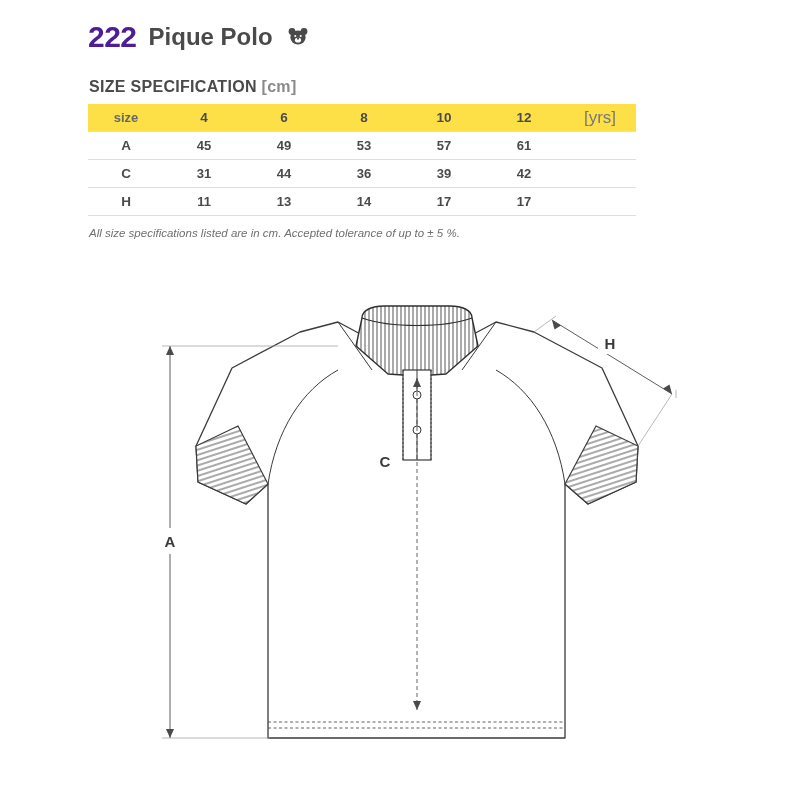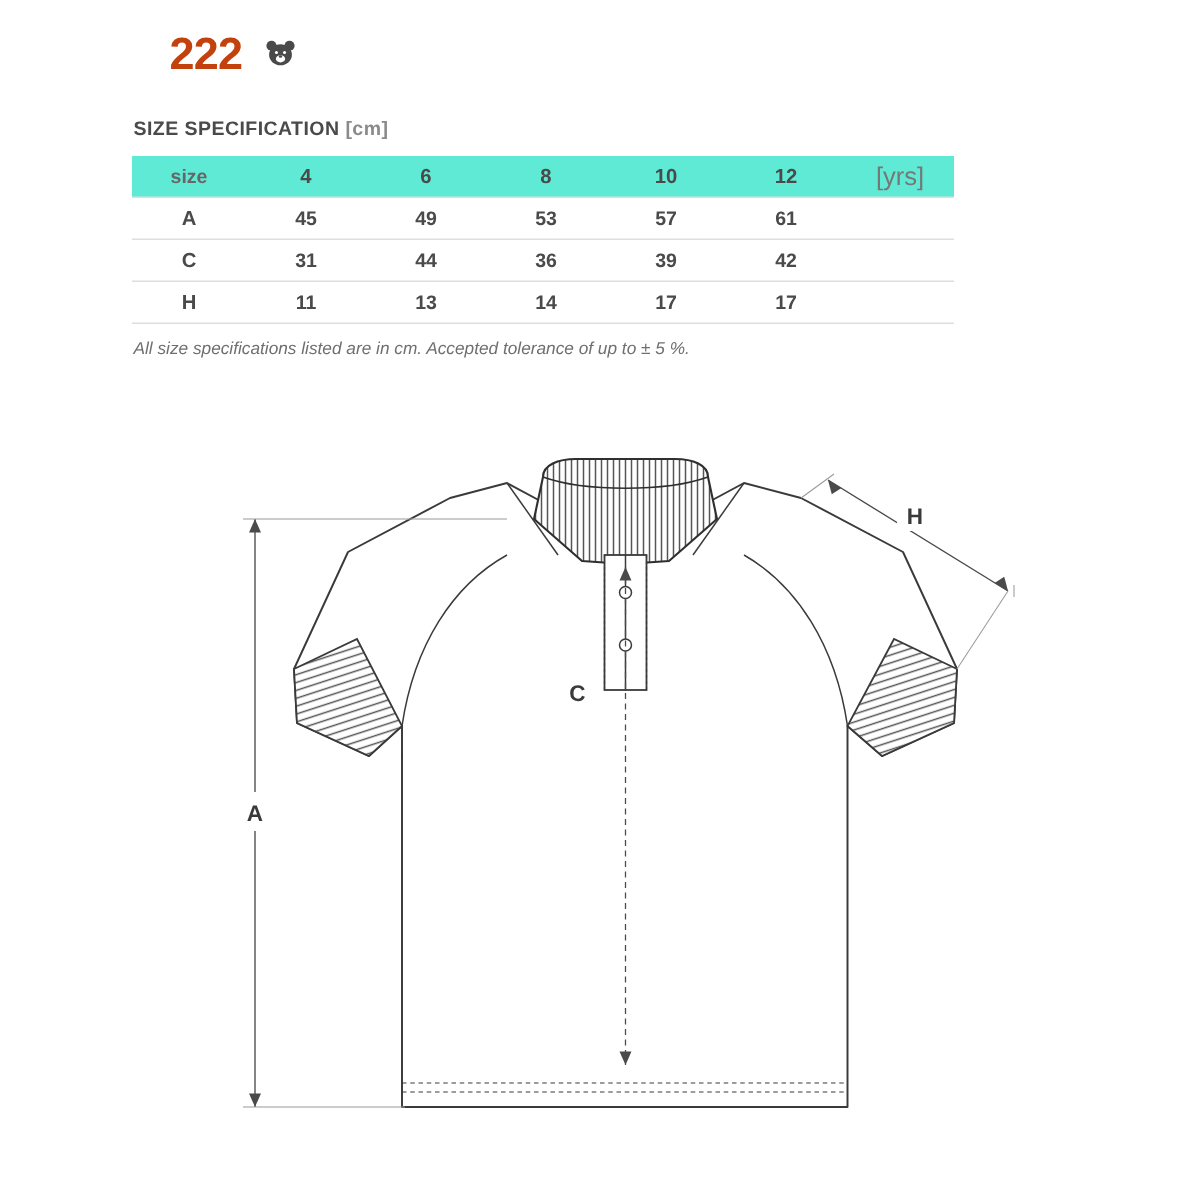--- a/index.html
+++ b/index.html
@@ -21,43 +21,42 @@
     position: absolute;
     left: 88px;
     top: 22px;
     display: flex;
     align-items: center;
     gap: 12px;
   }
   .prod-code {
     font-size: 30px;
     font-weight: bold;
-    color: #c2410c;
+    color: #4c1d95;
     letter-spacing: -0.5px;
     line-height: 1;
-    margin-left: 25px;
   }
   .prod-name {
     font-size: 24px;
     font-weight: bold;
     color: #4a4a4a;
     line-height: 1;
   }
   .bear-icon {
     margin-left: 2px;
     display: inline-block;
     line-height: 1;
   }
 
   
   .spec-title {
     position: absolute;
     left: 89px;
     top: 78px;
-    font-size: 13px;
+    font-size: 16px;
     font-weight: bold;
     color: #4a4a4a;
     letter-spacing: 0.3px;
     text-align: right;
   }
   .spec-title .unit {
     color: #8a8a8a;
     font-weight: bold;
   }
 
@@ -72,21 +71,21 @@
   }
   .spec-table td, .spec-table th {
     border-bottom: 1px solid #dedede;
     padding: 0;
     height: 27px;
     text-align: center;
     font-weight: bold;
     color: #4a4a4a;
   }
   .spec-table thead tr {
-    background: #5eead4;
+    background: #fde047;
   }
   .spec-table thead th {
     border-bottom: 1px solid #dedede;
     font-weight: bold;
     color: #4a4a4a;
     font-size: 13.5px;
   }
   .spec-table thead th.lbl-size {
     font-weight: normal;
     color: #666666;
@@ -122,20 +121,21 @@
     top: 250px;
     width: 800px;
     height: 540px;
   }
 </style>
 </head>
 <body>
 
 <div class="header">
   <span class="prod-code">222</span>
+  <span class="prod-name">Pique Polo</span>
   <span class="bear-icon">
     <svg width="22" height="20" viewBox="0 0 22 20">
       <circle cx="5" cy="5.5" r="3.4" fill="#4a4a4a"></circle>
       <circle cx="17" cy="5.5" r="3.4" fill="#4a4a4a"></circle>
       <ellipse cx="11" cy="11.5" rx="7.6" ry="7" fill="#4a4a4a"></ellipse>
       <ellipse cx="11" cy="14.2" rx="3.1" ry="2.4" fill="#ffffff"></ellipse>
       <circle cx="8.3" cy="10" r="1.05" fill="#ffffff"></circle>
       <circle cx="13.7" cy="10" r="1.05" fill="#ffffff"></circle>
       <ellipse cx="11" cy="12.7" rx="1.15" ry="0.85" fill="#4a4a4a"></ellipse>
     </svg>

